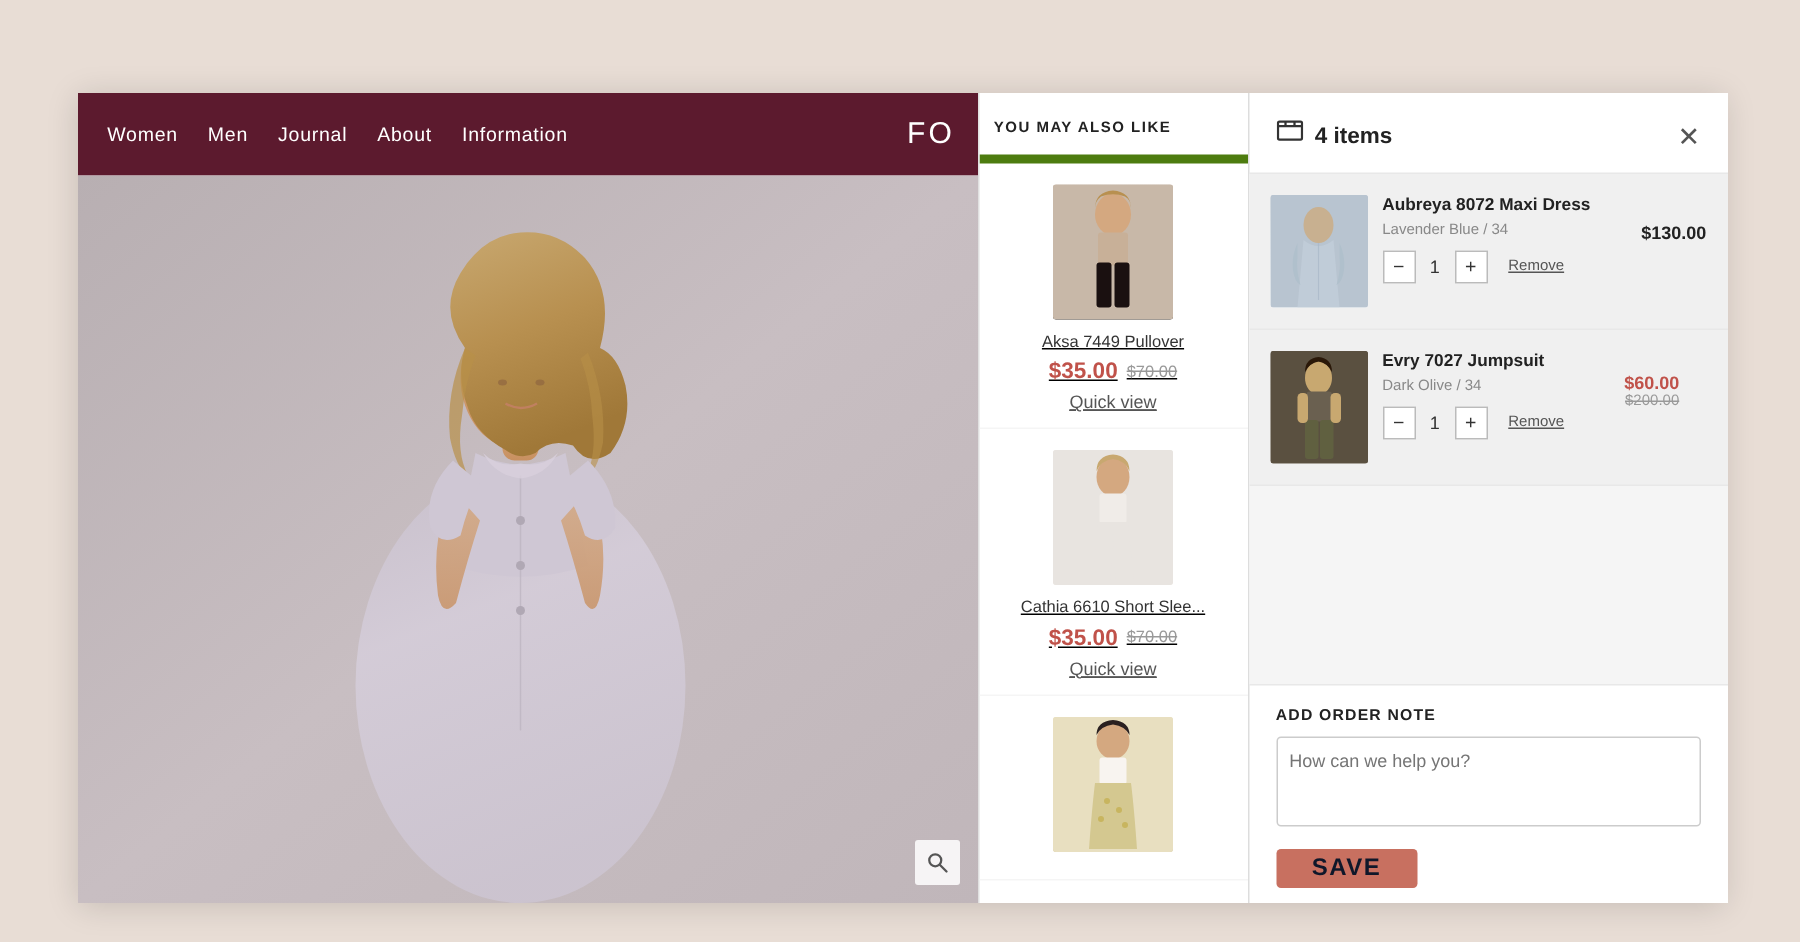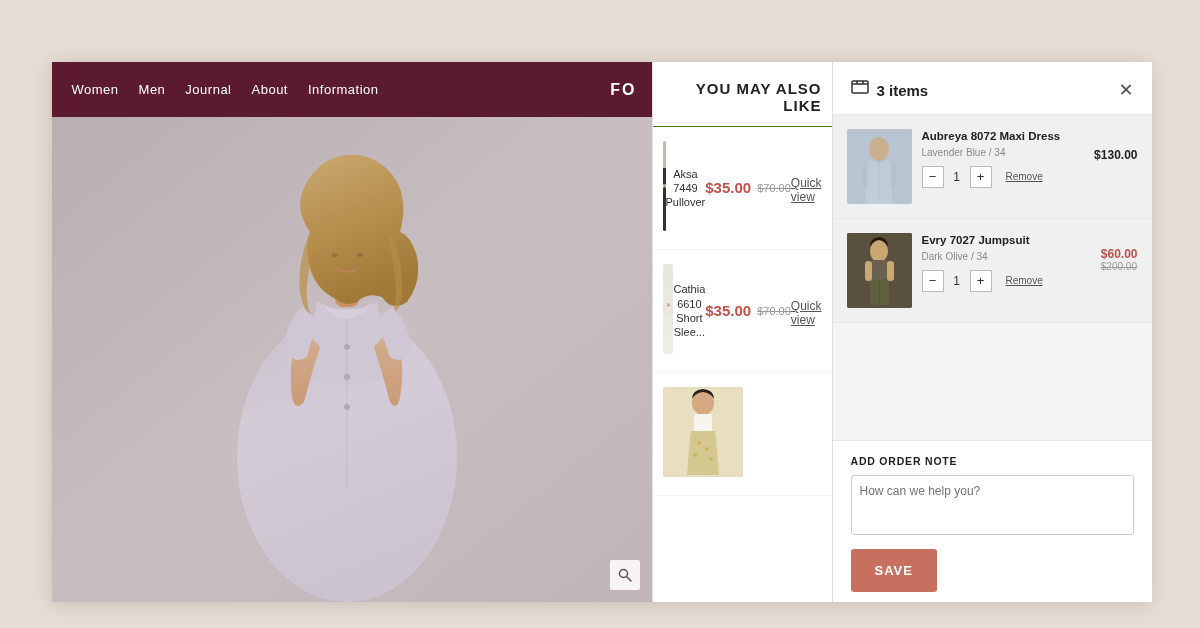--- a/index.html
+++ b/index.html
@@ -51,22 +51,22 @@
       font-size: 13px;
       font-weight: 400;
       letter-spacing: 0.5px;
     }
     .brand-logo {
       position: absolute;
       right: 15px;
       top: 50%;
       transform: translateY(-50%);
       color: #fff;
-      font-size: 16px;
-      font-weight: 700;
+      font-size: 20px;
+      font-weight: 400;
       letter-spacing: 2px;
       text-align: center;
     }
     .product-image-container {
       flex: 1;
       background: #c8bfc0;
       position: relative;
       overflow: hidden;
     }
     .product-image-bg {
@@ -95,35 +95,36 @@
       width: 180px;
       height: 540px;
       background: #fff;
       border-left: 1px solid #e0e0e0;
       display: flex;
       flex-direction: column;
       overflow-y: auto;
       flex-shrink: 0;
     }
     .suggestions-title {
-      font-size: 15px;
+      font-size: 10px;
       font-weight: 700;
       letter-spacing: 1px;
-      text-align: right;
+      text-align: left;
       padding: 18px 10px 12px;
       color: #222;
       text-transform: uppercase;
-      border-bottom: 1px solid #4d7c0f;
+      border-bottom: 6px solid #4d7c0f;
     }
     .suggestion-item {
       display: flex;
-      flex-direction: row;
+      flex-direction: column;
       align-items: center;
       padding: 14px 10px 10px;
       border-bottom: 1px solid #f5f5f5;
+      text-decoration: underline;
     }
     .suggestion-thumb {
       width: 80px;
       height: 90px;
       background: #d4ccc8;
       border-radius: 2px;
       overflow: hidden;
       margin-bottom: 8px;
       display: flex;
       align-items: center;
@@ -312,24 +313,24 @@
       border-radius: 3px;
       resize: none;
       font-size: 12px;
       color: #aaa;
       padding: 8px;
       font-family: Arial, sans-serif;
       margin-bottom: 10px;
     }
     .save-btn {
       background: #c87060;
-      color: #ffffff;
+      color: #0f172a;
       border: none;
-      padding: 14px 24px;
-      font-size: 13px;
+      padding: 4px 24px;
+      font-size: 16px;
       font-weight: 700;
       letter-spacing: 1px;
       cursor: pointer;
       border-radius: 3px;
       text-transform: uppercase;
     }
   </style>
 </head>
 <body>
 
@@ -486,21 +487,21 @@
     <div class="cart-header">
       <div class="cart-title-row">
         <span class="cart-icon">
           <svg width="18" height="16" viewBox="0 0 18 16" fill="none" xmlns="http://www.w3.org/2000/svg">
             <rect x="1" y="1" width="16" height="12" rx="1" stroke="#333" stroke-width="1.5"></rect>
             <line x1="1" y1="4" x2="17" y2="4" stroke="#333" stroke-width="1.5"></line>
             <line x1="6" y1="1" x2="6" y2="4" stroke="#333" stroke-width="1.5"></line>
             <line x1="12" y1="1" x2="12" y2="4" stroke="#333" stroke-width="1.5"></line>
           </svg>
         </span>
-        <span class="cart-title">3 items</span>
+        <span class="cart-title">4 items</span>
       </div>
       <button class="close-btn">✕</button>
     </div>
 
 
     <div class="cart-items">
 
       <div class="cart-item" style="position: relative;">
         <div class="cart-item-img item-img-1">
           <svg width="65" height="75" viewBox="0 0 65 75" xmlns="http://www.w3.org/2000/svg">
@@ -546,21 +547,21 @@
         <div class="cart-item-details">
           <div class="item-name">Evry 7027 Jumpsuit</div>
           <div class="item-variant">Dark Olive / 34</div>
           <div class="quantity-row">
             <button class="qty-btn">−</button>
             <span class="qty-value">1</span>
             <button class="qty-btn">+</button>
             <a class="remove-link">Remove</a>
           </div>
         </div>
-        <div style="position:absolute;right:14px;top:28px;">
+        <div style="position:absolute;right:32px;top:28px;text-align:right;">
           <div style="font-size:12px;font-weight:700;color:#c0524a;">$60.00</div>
           <div style="font-size:10px;color:#999;text-decoration:line-through;">$200.00</div>
         </div>
       </div>
     </div>
 
     <div class="order-note-section">
       <div class="order-note-title">ADD ORDER NOTE</div>
       <textarea class="order-note-textarea" placeholder="How can we help you?" style=""></textarea>
       <button class="save-btn">SAVE</button>

